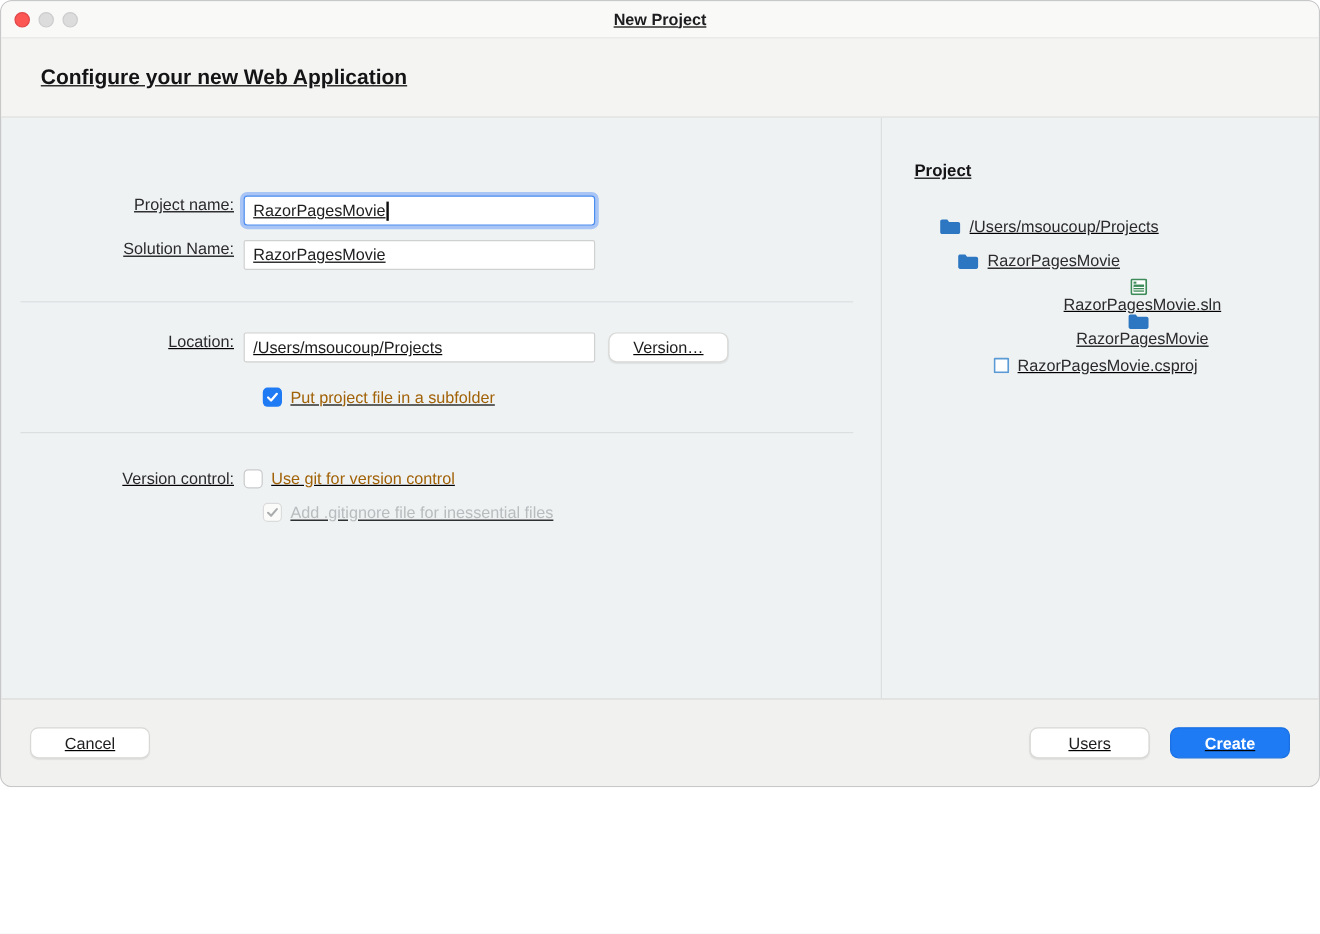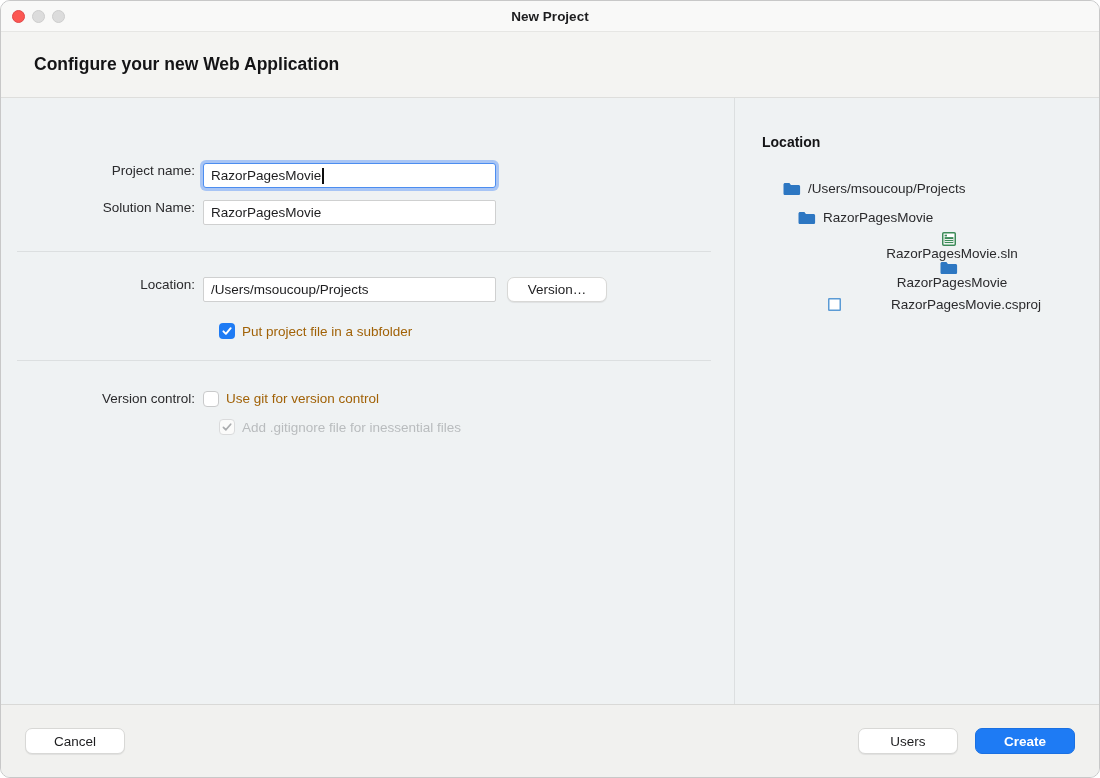--- a/index.html
+++ b/index.html
@@ -1,23 +1,24 @@
 <!DOCTYPE html>
 <html><head>
 <meta charset="utf-8">
 <style>
   html,body{margin:0;padding:0;background:#ffffff;}
   *{box-sizing:border-box;}
   .window{
-    width:1100px;height:778px;
+    width:1100px;height:656px;
     font-family:"Liberation Sans","DejaVu Sans",sans-serif;
     display:flex;flex-direction:column;
     border-radius:10px;overflow:hidden;
     border:1px solid #c8c8c8;
     background:#eff2f3;
+    text-decoration:underline;
   }
   
   .titlebar{height:31px;flex:none;background:#f9f9f8;border-bottom:1px solid #e6e6e4;
     position:relative;display:flex;align-items:center;justify-content:center;}
   .traffic{position:absolute;left:11px;top:9px;display:flex;gap:7px;}
   .light{width:13px;height:13px;border-radius:50%;border:1px solid transparent;}
   .light.red{background:#fc5752;border-color:#e0474a;}
   .light.gray{background:#dcdcdc;border-color:#cdcdcd;}
   .window-title{font-weight:bold;font-size:13.5px;color:#1d1d1f;}
   
@@ -49,21 +50,21 @@
   .checkbox.unchecked{background:#ffffff;border:1px solid #c9cacb;}
   .checkbox.disabled{background:#fbfbfa;border:1px solid #dadbdc;}
   .checkbox-label{margin-left:7px;font-size:13.5px;color:#a16207;white-space:nowrap;}
   .disabled-text{color:#b9bcbe;}
   
   .preview-panel{flex:1;padding:36px 8px 0 27px;overflow:hidden;}
   .preview-title{font-size:14px;font-weight:bold;color:#141416;}
   .tree{margin-top:24px;}
   .tree-row{display:flex;align-items:center;height:29px;font-size:13.5px;color:#2a2a2c;white-space:nowrap;}
   .tree-row .icon{flex:none;margin-right:7px;display:flex;align-items:center;}
-  .lvl-0{padding-left:21px;} .lvl-1{padding-left:36px;} .lvl-2{padding-left:51px;flex-direction:column;} .lvl-3{padding-left:66px;gap:43px;}
+  .lvl-0{padding-left:21px;} .lvl-1{padding-left:36px;} .lvl-2{padding-left:51px;flex-direction:column;} .lvl-3{padding-left:66px;}
   
   .footer{height:73px;flex:none;background:#f1f1ef;border-top:1px solid #d9d9d7;
     display:flex;align-items:center;padding:0 24px;}
   .footer .spacer{flex:1;}
   .cancel-btn,.back-btn{width:100px;}
   .back-btn{margin-right:17px;}
   .create-btn{width:100px;height:26px;background:#1e7bf4;border:1px solid #1a70e2;
     border-radius:7px;color:#ffffff;font-weight:bold;font-size:13.5px;
     display:inline-flex;align-items:center;justify-content:center;}
 </style>
@@ -136,21 +137,21 @@
           <svg width="12" height="12" viewBox="0 0 12 12">
               <path d="M2.4 6.3 L4.9 8.8 L9.7 3.2" stroke="#aaacae" stroke-width="1.7" fill="none" stroke-linecap="round" stroke-linejoin="round"></path>
             </svg>
         </span>
         <span class="checkbox-label disabled-text">Add .gitignore file for inessential files</span>
       </div>
 
     </div>
 
     <div class="preview-panel">
-      <div class="preview-title">Location</div>
+      <div class="preview-title">Project</div>
       <div class="tree">
 
         <div class="tree-row lvl-0">
           <span class="icon">
             <svg width="18" height="14" viewBox="0 0 18 14">
                 <path d="M0.5 2.6 C0.5 1.7 1.2 1 2.1 1 h4.3 l1.5 1.9 h7.6 c0.9 0 1.6 0.7 1.6 1.6 v7 c0 0.9 -0.7 1.6 -1.6 1.6 H2.1 c-0.9 0 -1.6 -0.7 -1.6 -1.6 Z" fill="#2d77c2"></path>
               </svg>
           </span>
           <span>/Users/msoucoup/Projects</span>
         </div>

